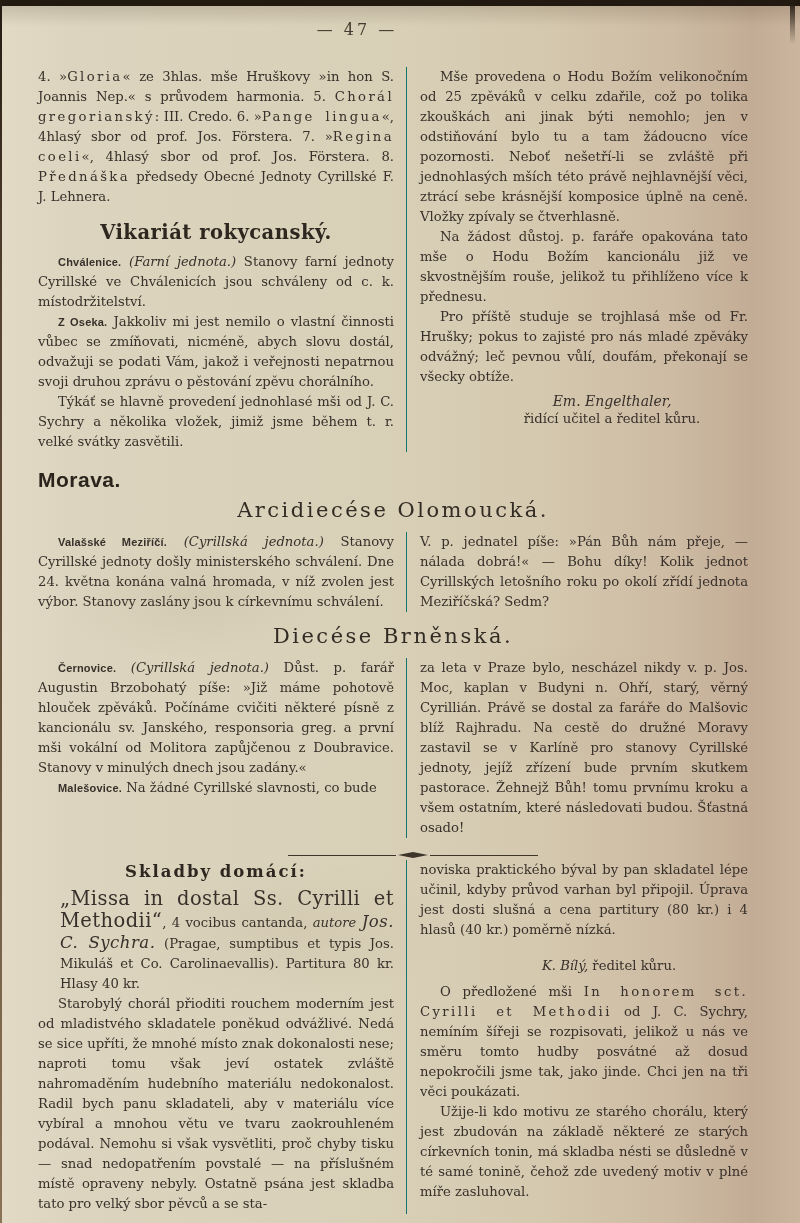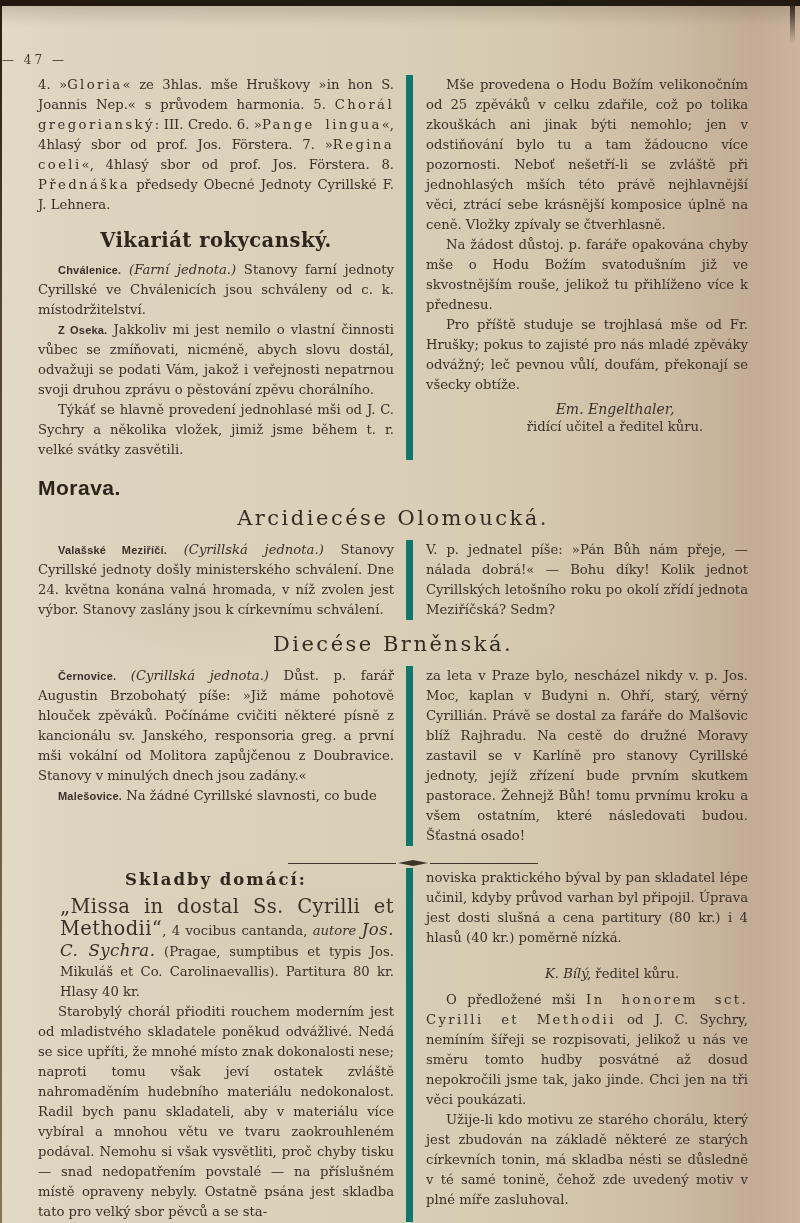--- a/index.html
+++ b/index.html
@@ -14,27 +14,27 @@
   .edge-top{position:absolute;top:0;left:0;right:0;height:6px;background:#221910;}
   .edge-left{position:absolute;top:0;bottom:0;left:0;width:2px;
     background:linear-gradient(180deg,#241b12 0%,#55422f 25%,#6b563f 60%,#8a7256 100%);}
   .edge-corner{position:absolute;top:0;right:5px;width:5px;height:44px;
     background:linear-gradient(180deg,#241b12 0%,rgba(36,27,18,0) 100%);}
   .stain{position:absolute;border-radius:50%;pointer-events:none;}
   .stain.a{left:60px;top:540px;width:260px;height:120px;background:radial-gradient(ellipse,rgba(120,96,66,.07),rgba(120,96,66,0) 70%);}
   .stain.b{left:420px;top:640px;width:300px;height:160px;background:radial-gradient(ellipse,rgba(120,96,66,.08),rgba(120,96,66,0) 70%);}
   .stain.c{left:120px;top:860px;width:340px;height:140px;background:radial-gradient(ellipse,rgba(120,96,66,.06),rgba(120,96,66,0) 70%);}
 
-  .pageno{padding-top:53px;width:710px;margin-left:38px;text-align:left;
-    font-size:12px;letter-spacing:3px;color:#453b30;transform:translateX(-36px);}
+  .pageno{padding-top:20px;width:710px;margin-left:38px;text-align:center;
+    font-size:16px;letter-spacing:3px;color:#453b30;transform:translateX(-36px);}
 
   .content{width:710px;margin-left:38px;}
   .cols{display:flex;align-items:stretch;}
   .colL{width:368px;box-sizing:border-box;padding-right:12px;}
-  .colR{flex:1;box-sizing:border-box;border-left:7px solid #0f766e;padding-left:13px;}
+  .colR{flex:1;box-sizing:border-box;border-left:1px solid #0f766e;padding-left:13px;}
 
   p.para{margin:0;font-size:13.2px;line-height:20px;text-align:justify;text-indent:20px;}
   p.para.flush{text-indent:0;}
   .gap{margin-top:5px;}
 
   .sp{letter-spacing:2.4px;word-spacing:4px;}
   .b{font-family:Liberation Sans, sans-serif;font-weight:700;font-size:11px;letter-spacing:.2px;}
   .i{font-style:italic;}
 
   .h-vikariat{margin:14px 0 8px;text-align:center;font-weight:700;font-size:19.5px;letter-spacing:.5px;color:#2e2720;}
@@ -69,31 +69,31 @@
 <div class="edge-left"></div>
 <div class="edge-corner"></div>
 <div class="stain a"></div>
 <div class="stain b"></div>
 <div class="stain c"></div>
 
 <div class="pageno">— 47 —</div>
 
 <div class="content">
 
-  <div class="cols" style="margin-top:8px;">
+  <div class="cols" style="margin-top:28px;">
     <div class="colL">
       <p class="para flush"><span>4. »</span><span class="sp">Gloria</span><span>« ze 3hlas. mše Hruškovy »in hon S. Joannis Nep.« s průvodem harmonia. 5. </span><span class="sp">Chorál gregorianský</span><span>: III. Credo. 6. »</span><span class="sp">Pange lingua</span><span>«, 4hlasý sbor od prof. Jos. Förstera. 7. »</span><span class="sp">Regina coeli</span><span>«, 4hlasý sbor od prof. Jos. Förstera. 8. </span><span class="sp">Přednáška</span><span> předsedy Obecné Jednoty Cyrillské F. J. Lehnera.</span></p>
       <div class="h-vikariat">Vikariát rokycanský.</div>
       <p class="para"><span class="b">Chválenice.</span><span> </span><span class="i">(Farní jednota.)</span><span> Stanovy farní jednoty Cyrillské ve Chválenicích jsou schváleny od c. k. místodržitelství.</span></p>
       <p class="para gap"><span class="b">Z Oseka.</span><span> Jakkoliv mi jest nemilo o vlastní činnosti vůbec se zmíňovati, nicméně, abych slovu dostál, odvažuji se podati Vám, jakož i veřejnosti nepatrnou svoji druhou zprávu o pěstování zpěvu chorálního.</span></p>
       <p class="para"><span>Týkáť se hlavně provedení jednohlasé mši od J. C. Sychry a několika vložek, jimiž jsme během t. r. velké svátky zasvětili.</span></p>
     </div>
     <div class="colR">
       <p class="para"><span>Mše provedena o Hodu Božím velikonočním od 25 zpěváků v celku zdařile, což po tolika zkouškách ani jinak býti nemohlo; jen v odstiňování bylo tu a tam žádoucno více pozornosti. Neboť nešetří-li se zvláště při jednohlasých mších této právě nejhlavnější věci, ztrácí sebe krásnější komposice úplně na ceně. Vložky zpívaly se čtverhlasně.</span></p>
-      <p class="para gap"><span>Na žádost důstoj. p. faráře opakována chyby mše o Hodu Božím svatodušním již ve skvostnějším rouše, jelikož tu přihlíženo více k přednesu.</span></p>
+      <p class="para gap"><span>Na žádost důstoj. p. faráře opakována tato mše o Hodu Božím kancionálu již ve skvostnějším rouše, jelikož tu přihlíženo více k přednesu.</span></p>
       <p class="para gap"><span>Pro příště studuje se trojhlasá mše od Fr. Hrušky; pokus to zajisté pro nás mladé zpěváky odvážný; leč pevnou vůlí, doufám, překonají se všecky obtíže.</span></p>
       <div class="sig">
         <div class="name">Em. Engelthaler,</div>
         <div class="role">řidící učitel a ředitel kůru.</div>
       </div>
     </div>
   </div>
 
   <div class="h-morava">Morava.</div>
   <div class="h-sub">Arcidiecése Olomoucká.</div>

